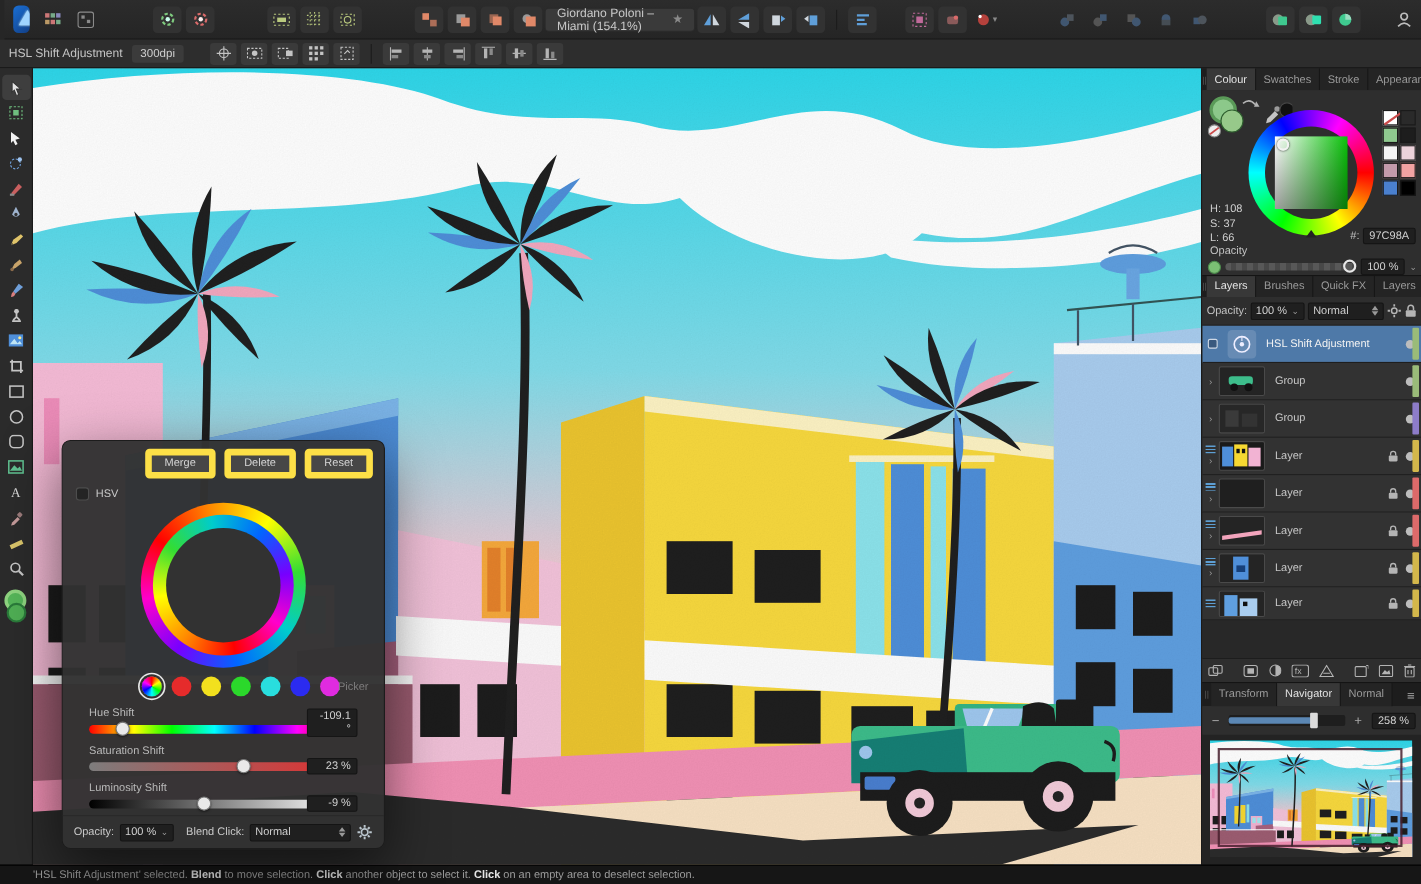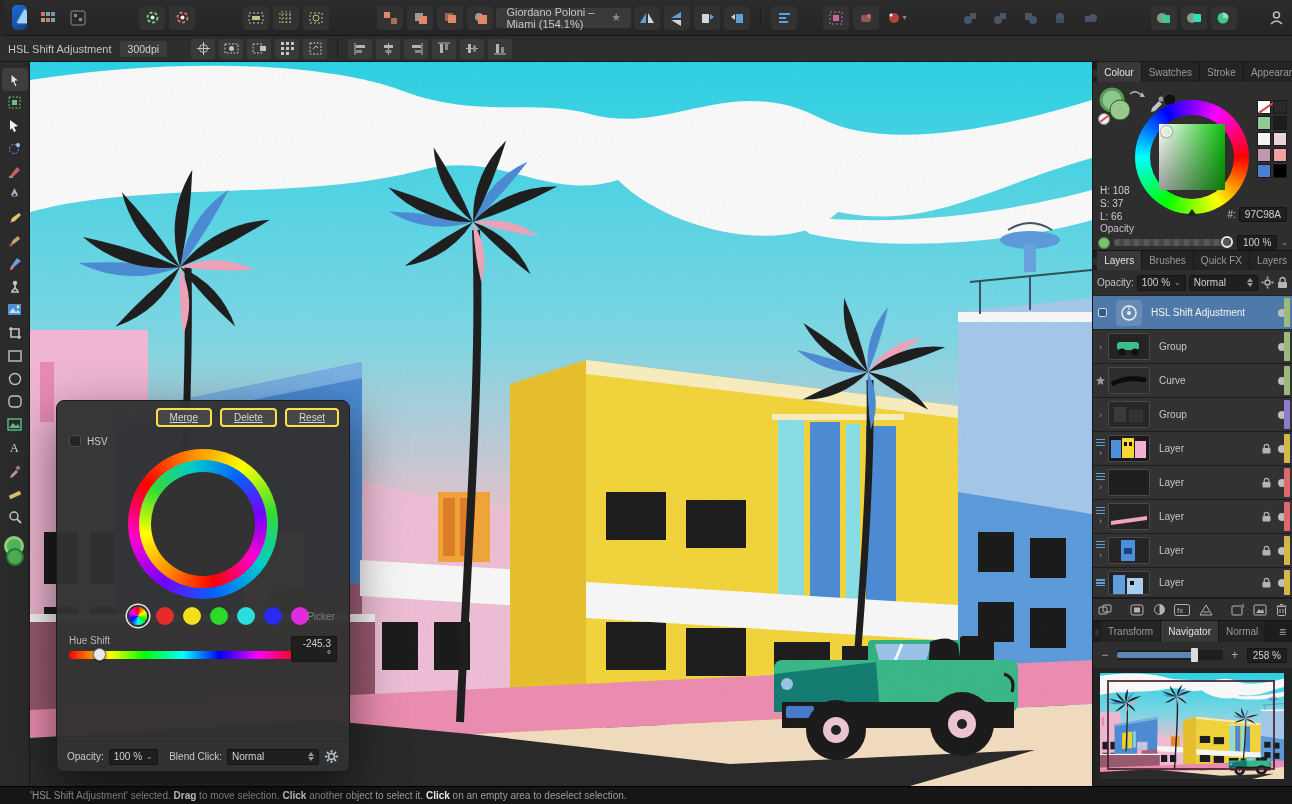--- a/index.html
+++ b/index.html
@@ -130,37 +130,37 @@
 
   
   #hsl-dialog { position:absolute; left:56px; top:400px; width:294px; height:372px; z-index:20;
     background:rgba(50,50,50,.97); border:1px solid #1c1c1c; border-radius:8px;
     box-shadow:0 18px 50px rgba(0,0,0,.55); color:#c9c9c9; font-size:10px; }
   .dlg-title { height:24px; display:flex; align-items:center; position:relative; justify-content:center;
     border-bottom:1px solid #2a2a2a; color:#d6d6d6; font-size:11px; }
   .lights { position:absolute; left:9px; top:7px; display:flex; gap:7px; }
   .lights i { width:11px; height:11px; border-radius:50%; display:block; }
   .dlg-btnrow { display:flex; justify-content:flex-end; gap:8px; padding:7px 10px 0 0; }
-  .dlg-btn { background:#474747; border:2px solid #fde047; border-radius:4px; padding:2px 12px;
-    color:#d6d6d6; font-size:10px;text-decoration:underline; }
+  .dlg-btn { background:#474747; border:6px solid #fde047; border-radius:4px; padding:2px 12px;
+    color:#d6d6d6; font-size:10px; }
   .hsvrow { display:flex; align-items:center; gap:6px; margin:8px 0 0 12px; }
   .hsvchk { width:12px; height:12px; border-radius:3px; background:#242424; border:1px solid #4d4d4d; }
   .hslwheel { position:relative; width:150px; height:150px; margin:2px auto 0; }
   .ring { position:absolute; border-radius:50%; }
   .ring.outer { left:0; top:0; width:150px; height:150px;
     background:conic-gradient(from -55deg,#f00,#f80,#ff0,#3d3,#0cc,#06f,#70f,#f0c,#f00); }
   .ring.mid { left:11px; top:11px; width:128px; height:128px;
     background:conic-gradient(from 170deg,#f00,#f80,#ff0,#3d3,#0cc,#06f,#70f,#f0c,#f00); }
   .ring.hole2 { left:23px; top:23px; width:104px; height:104px; background:#323232; }
   .swrow { display:flex; align-items:center; gap:9px; margin:8px 0 0 72px; }
   .swc { width:18px; height:18px; border-radius:50%; }
   .swc.rainbow { background:conic-gradient(#f00,#ff0,#0f0,#0ff,#00f,#f0f,#f00);
     box-shadow:0 0 0 2px #323232, 0 0 0 3.5px #e8e8e8; }
   .picker-lbl { position:absolute; right:14px; color:#7d7d7d; }
-  .sliderblk { margin:10px 12px 0; position:relative; }
+  .sliderblk { margin:10px 24px 0; position:relative; }
   .sliderblk .slab { color:#b9b9b9; margin-bottom:5px; }
   .track { height:8px; border-radius:4px; position:relative; width:228px; }
   .thumb { position:absolute; top:-3px; width:13px; height:13px; border-radius:50%;
     background:#e9e9e9; border:1px solid #777; box-shadow:0 1px 2px rgba(0,0,0,.5); transform:translateX(-6px); }
   .sval { position:absolute; right:0; bottom:-3px; width:48px; text-align:right; }
   .dlg-bottom { position:absolute; left:0; right:0; bottom:0; height:30px; border-top:1px solid #2a2a2a;
     display:flex; align-items:center; padding:0 10px; gap:5px; }
   .gear { color:#b9c4cc; font-size:13px; }
   .menu-glyph { font-size:12px; }
 </style>
@@ -769,21 +769,35 @@
     <span class="swc" style="background-color: rgb(41, 222, 222);"></span>
     <span class="swc" style="background-color: rgb(43, 43, 240);"></span>
     <span class="swc" style="background-color: rgb(224, 43, 224);"></span>
     <span class="picker-lbl">Picker</span>
   </div>
   <div class="sliderblk">
     <div class="slab">Hue Shift</div>
     <div class="track" style="background:linear-gradient(to right,#f00,#ff0 18%,#0f0 33%,#0ff 50%,#00f 66%,#f0f 83%,#f00)">
       <div class="thumb" style="left:13%"></div>
     </div>
-    <div class="sval"><span class="valbox" style="display:inline-block;width:46px;text-align:right">-245.3 °</span></div>
+    <div class="sval"><span class="valbox" style="display:inline-block;width:46px;text-align:right">-109.1 °</span></div>
+  </div>
+  <div class="sliderblk">
+    <div class="slab">Saturation Shift</div>
+    <div class="track" style="background:linear-gradient(to right,#7d7d7d,#e03030)">
+      <div class="thumb" style="left:61.5%"></div>
+    </div>
+    <div class="sval"><span class="valbox" style="display:inline-block;width:46px;text-align:right">23 %</span></div>
+  </div>
+  <div class="sliderblk">
+    <div class="slab">Luminosity Shift</div>
+    <div class="track" style="background:linear-gradient(to right,#000,#fff)">
+      <div class="thumb" style="left:45.5%"></div>
+    </div>
+    <div class="sval"><span class="valbox" style="display:inline-block;width:46px;text-align:right">-9 %</span></div>
   </div>
   <div class="dlg-bottom">
     <span>Opacity:</span>
     <span class="dd">
       <span>100 %</span>
       <span class="mini-chev">⌄</span>
     </span>
     <span style="flex:1"></span>
     <span>Blend Click:</span>
     <span class="dd" style="width:92px;justify-content:space-between">
@@ -934,36 +948,20 @@
             <rect x="8" y="8" width="22" height="8" rx="3" fill="#3dbd8b"></rect>
             <circle cx="13" cy="18" r="3.4" fill="#111"></circle>
             <circle cx="26" cy="18" r="3.6" fill="#111"></circle>
           </svg>
         </span>
       <span class="lname">Group</span>
       <span class="vis-dot"></span>
       <span class="tagstrip" style="background-color: rgb(154, 187, 121);"></span>
     </div>
 
-    <div class="lrow">
-      <span class="gutter">
-          <svg width="9" height="9">
-            <polygon points="4.5,0 5.7,3 9,3.4 6.6,5.6 7.3,9 4.5,7.2 1.7,9 2.4,5.6 0,3.4 3.3,3" fill="#9a9a9a"></polygon>
-          </svg>
-        </span>
-      <span class="lthumb">
-          <svg width="40" height="25">
-            <rect width="40" height="25" fill="#2e2e2e"></rect>
-            <path d="M3,16 q14,-8 34,-4" stroke="#0c0c0c" stroke-width="5" fill="none"></path>
-          </svg>
-        </span>
-      <span class="lname">Curve</span>
-      <span class="vis-dot"></span>
-      <span class="tagstrip" style="background-color: rgb(154, 187, 121);"></span>
-    </div>
 
     <div class="lrow">
       <span class="gutter">
           <span>›</span>
         </span>
       <span class="lthumb">
           <svg width="40" height="25">
             <rect width="40" height="25" fill="#272727"></rect>
             <rect x="5" y="5" width="12" height="15" fill="#3a3a3a"></rect>
             <rect x="20" y="8" width="14" height="12" fill="#333"></rect>
@@ -1140,14 +1138,14 @@
     <div id="nav-thumb">
       <svg viewBox="0 0 1062 724" width="184" height="106" preserveAspectRatio="none">
           <use href="#illu"></use>
         </svg>
       <div class="viewrect"></div>
     </div>
   </div>
 </div>
 
 <div id="status">
-  <span>'HSL Shift Adjustment' selected. </span><b>Drag</b><span> to move selection. </span><b>Click</b><span> another object to select it. </span><b>Click</b><span> on an empty area to deselect selection.</span>
+  <span>'HSL Shift Adjustment' selected. </span><b>Blend</b><span> to move selection. </span><b>Click</b><span> another object to select it. </span><b>Click</b><span> on an empty area to deselect selection.</span>
 </div>
 
 </body></html>

